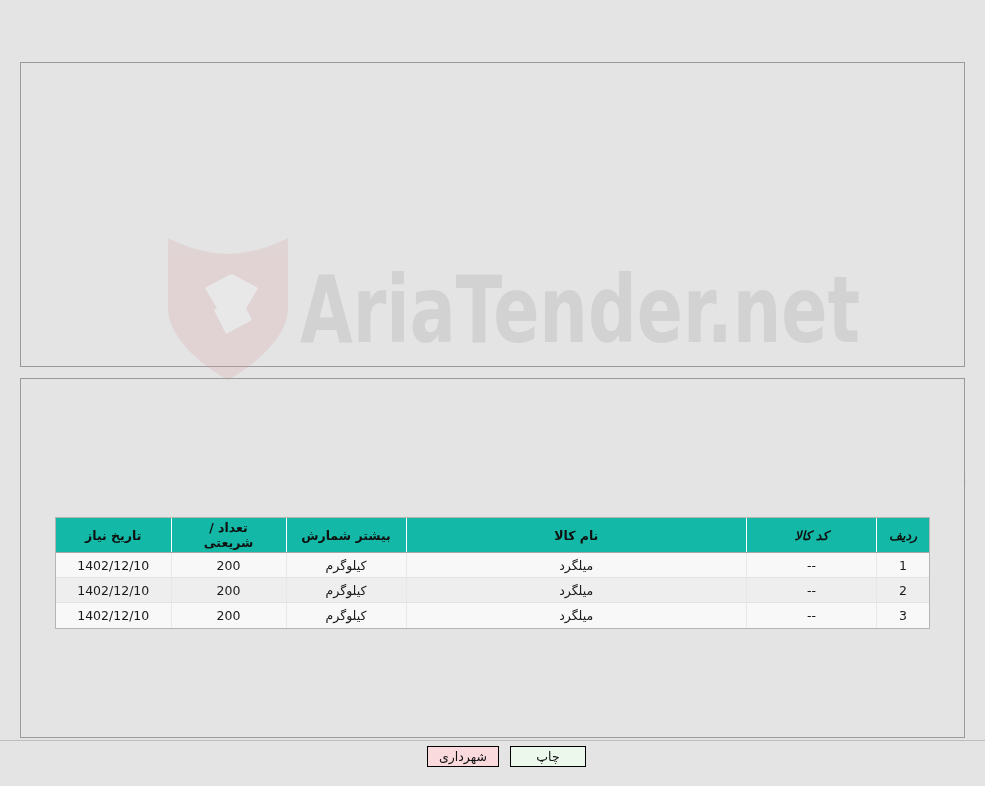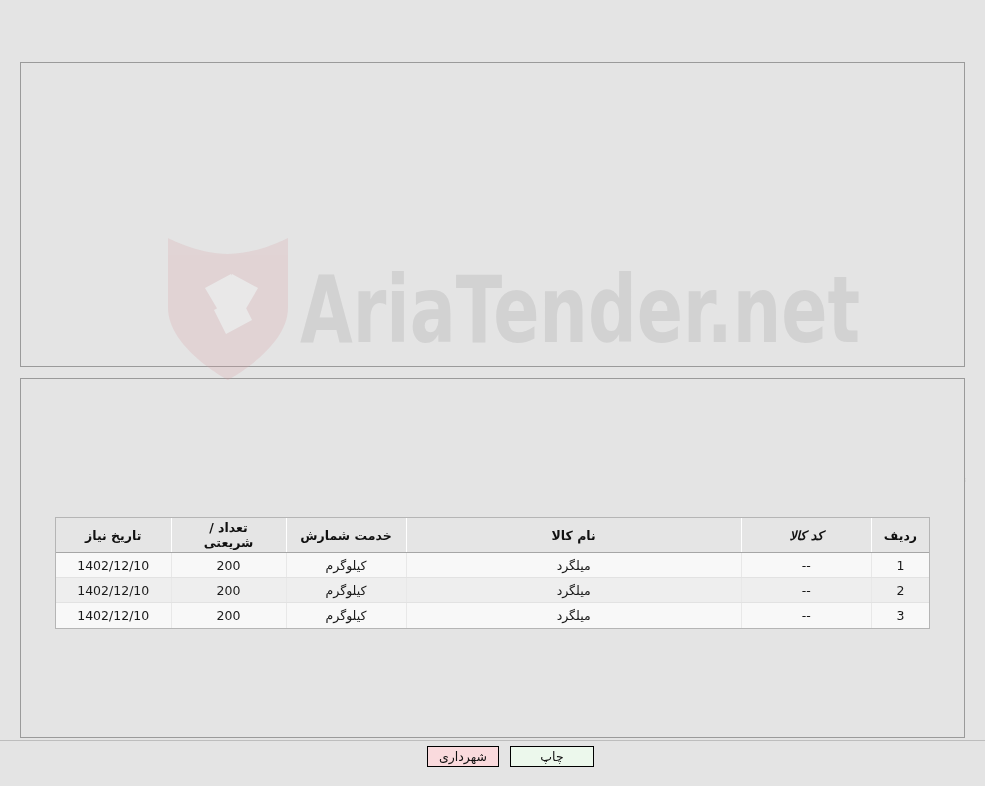--- a/index.html
+++ b/index.html
@@ -137,21 +137,21 @@
     background: #fff;
     z-index: 6;
   }
   table.grid {
     width: 100%;
     border-collapse: collapse;
     font-size: 12.5px;
     direction: rtl;
   }
   table.grid th {
-    background: #e5e5e5;
+    background: #14b8a6;
     color: #101010;
     font-weight: bold;
     height: 24px;
     border-left: 1px solid #ffffff;
     border-bottom: 1px solid #a6a6a6;
     text-align: center;
     padding: 2px 12px;
   }
   table.grid th:last-child { border-left: none; }
   table.grid td {
@@ -172,21 +172,21 @@
     position: absolute;
     height: 21px;
     border: 1px solid #000000;
     font-size: 12.5px;
     color: #111;
     text-align: center;
     line-height: 19px;
     cursor: pointer;
     z-index: 7;
   }
-  #btn-print  { left: 510px; top: 746px; width: 84px; background: #ecf8ec; }
+  #btn-print  { left: 510px; top: 746px; width: 76px; background: #ecf8ec; }
   #btn-back   { left: 427px; top: 746px; width: 72px; background: #fadadd; }
 
   .sep {
     position: absolute;
     left: 0; width: 985px; height: 1px;
     background: #bdbdbd;
     z-index: 1;
   }
 </style>
 </head>
@@ -270,24 +270,24 @@
 
   <div class="lbl lbl-b" style="left:782px;top:443px;width:183px;font-size:13.5px;">اطلاعات کالاهای مورد نیاز</div>
 
   <div class="lbl lbl-b" style="left:890px;top:478px;width:75px;font-size:13px;">گروه کالا:</div>
   <div class="fld" style="left:180px;top:473px;width:690px;height:22px;">تاسیسات و مصالح ساختمانی</div>
 
   <div class="tbl-wrap">
     <table class="grid">
       <thead>
         <tr>
-          <th style="width:52px;">ردیف</th>
+          <th style="width:52px;font-style:italic;">ردیف</th>
           <th style="width:130px;font-style:italic;">کد کالا</th>
           <th>نام کالا</th>
-          <th style="width:120px;">خدمت شمارش</th>
+          <th style="width:120px;">بیشتر شمارش</th>
           <th style="width:115px;">تعداد / شریعتی</th>
           <th style="width:115px;">تاریخ نیاز</th>
         </tr>
       </thead>
       <tbody>
         <tr>
           <td>1</td>
           <td>--</td>
           <td>میلگرد</td>
           <td>کیلوگرم</td>

